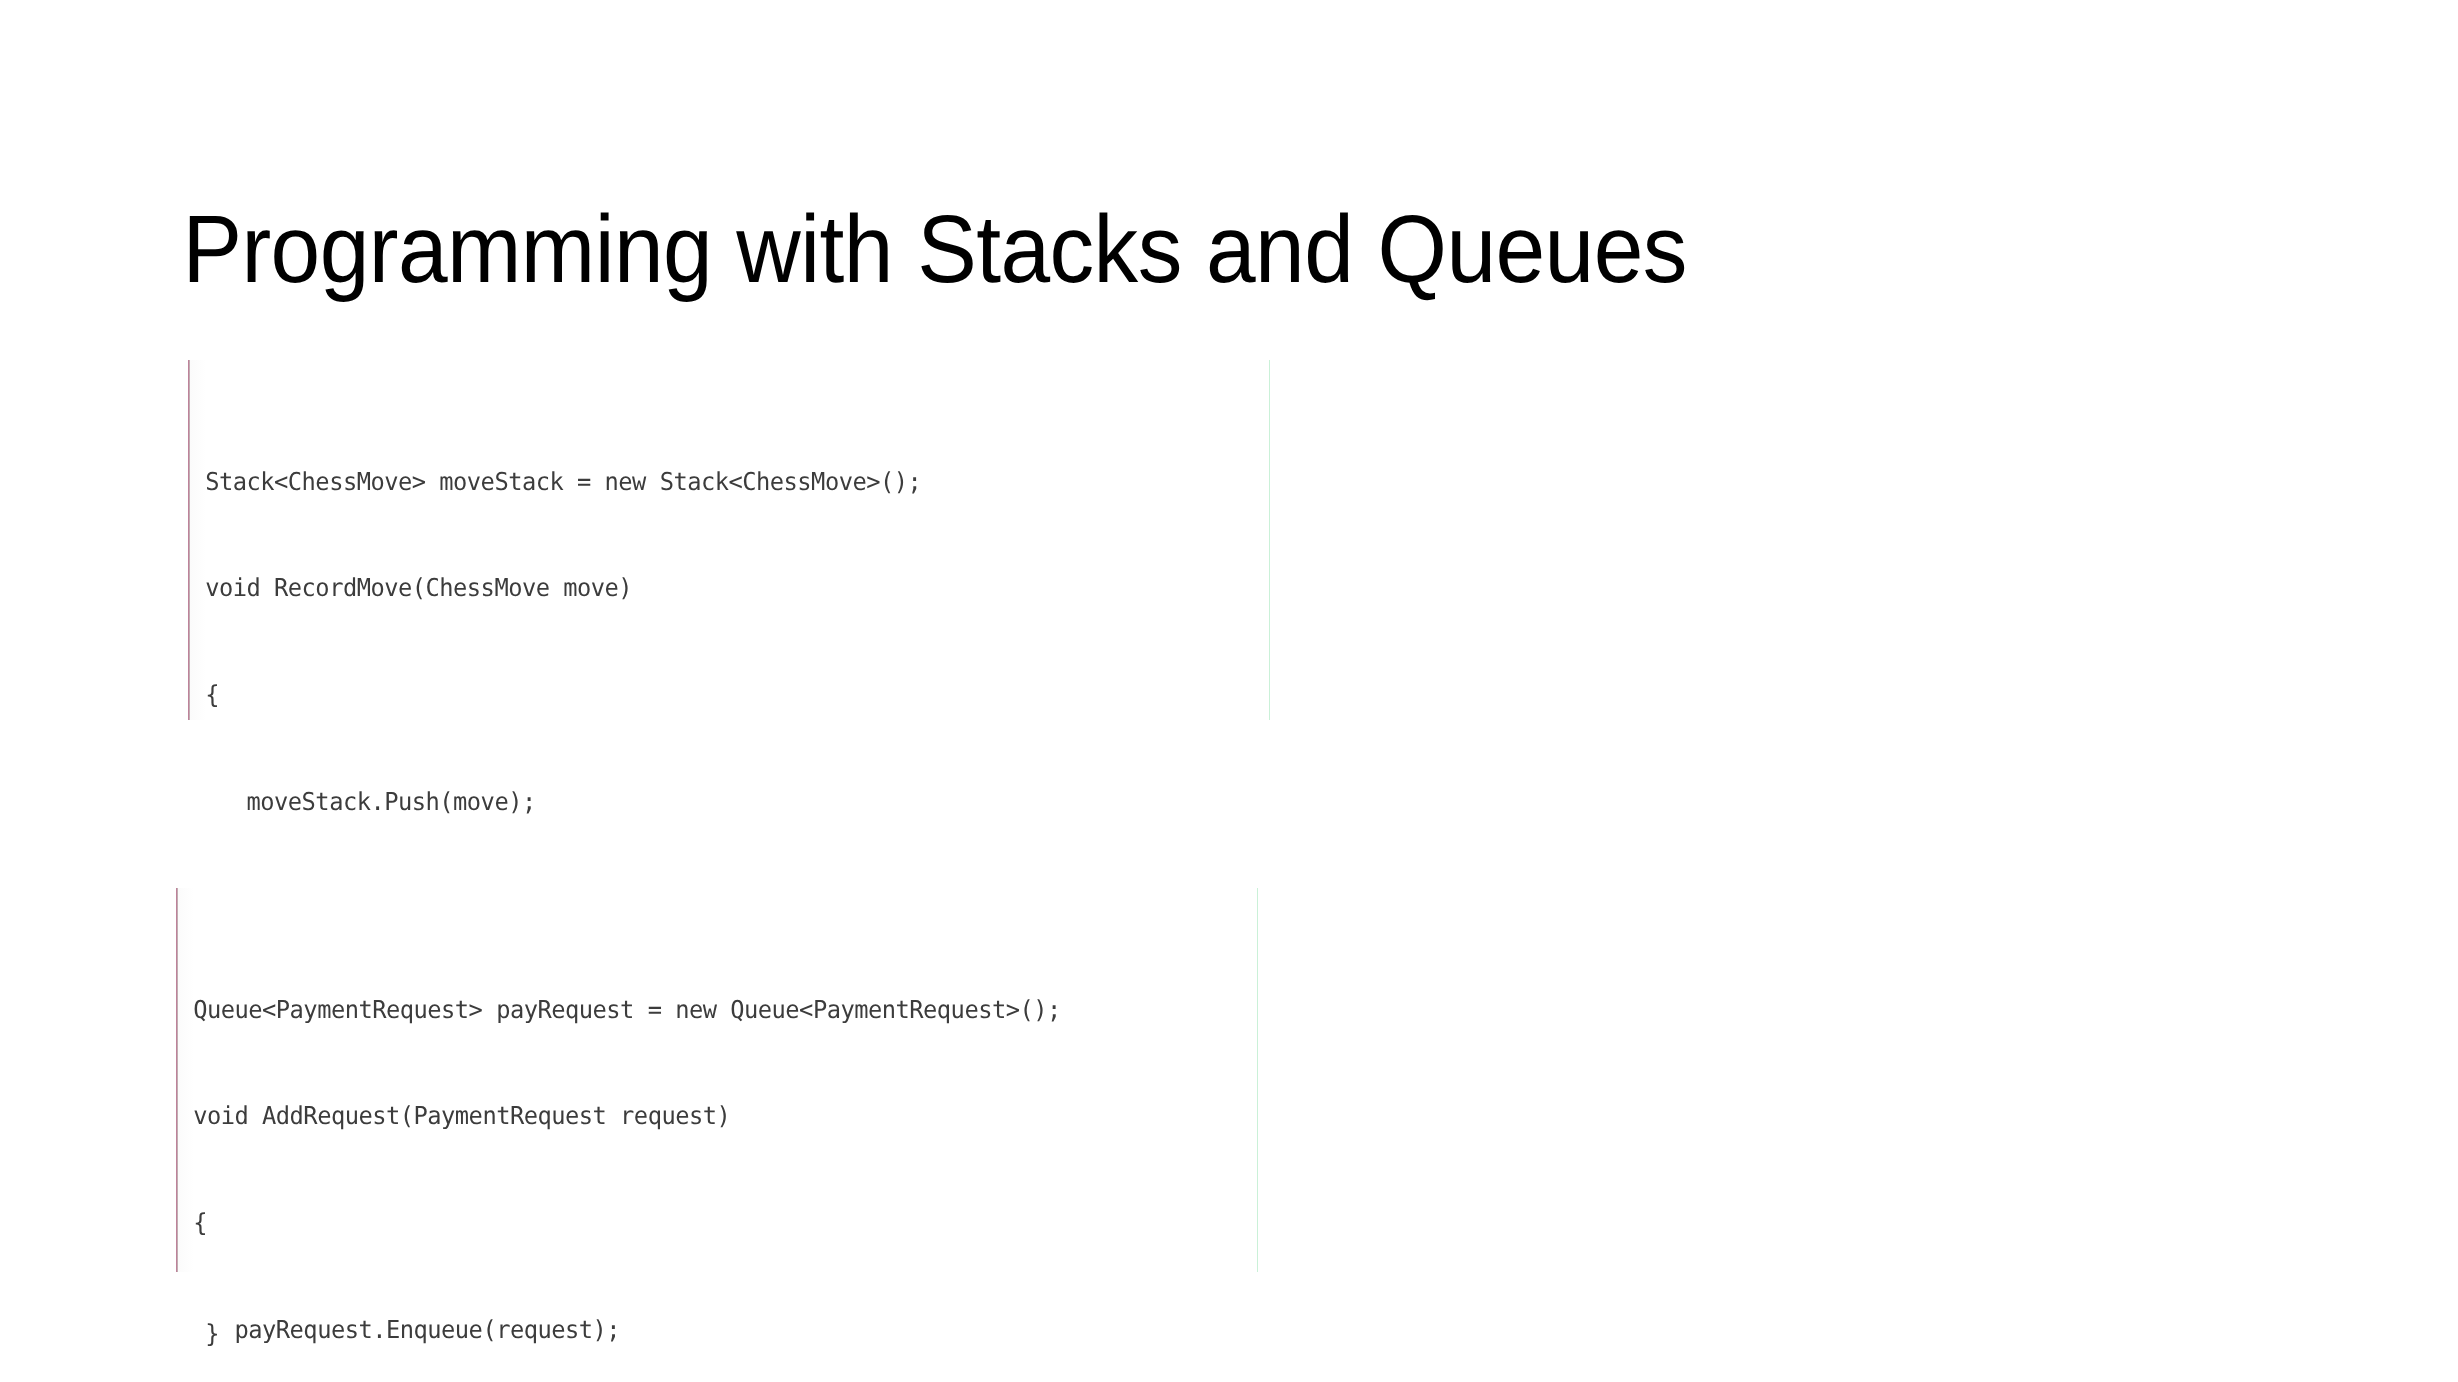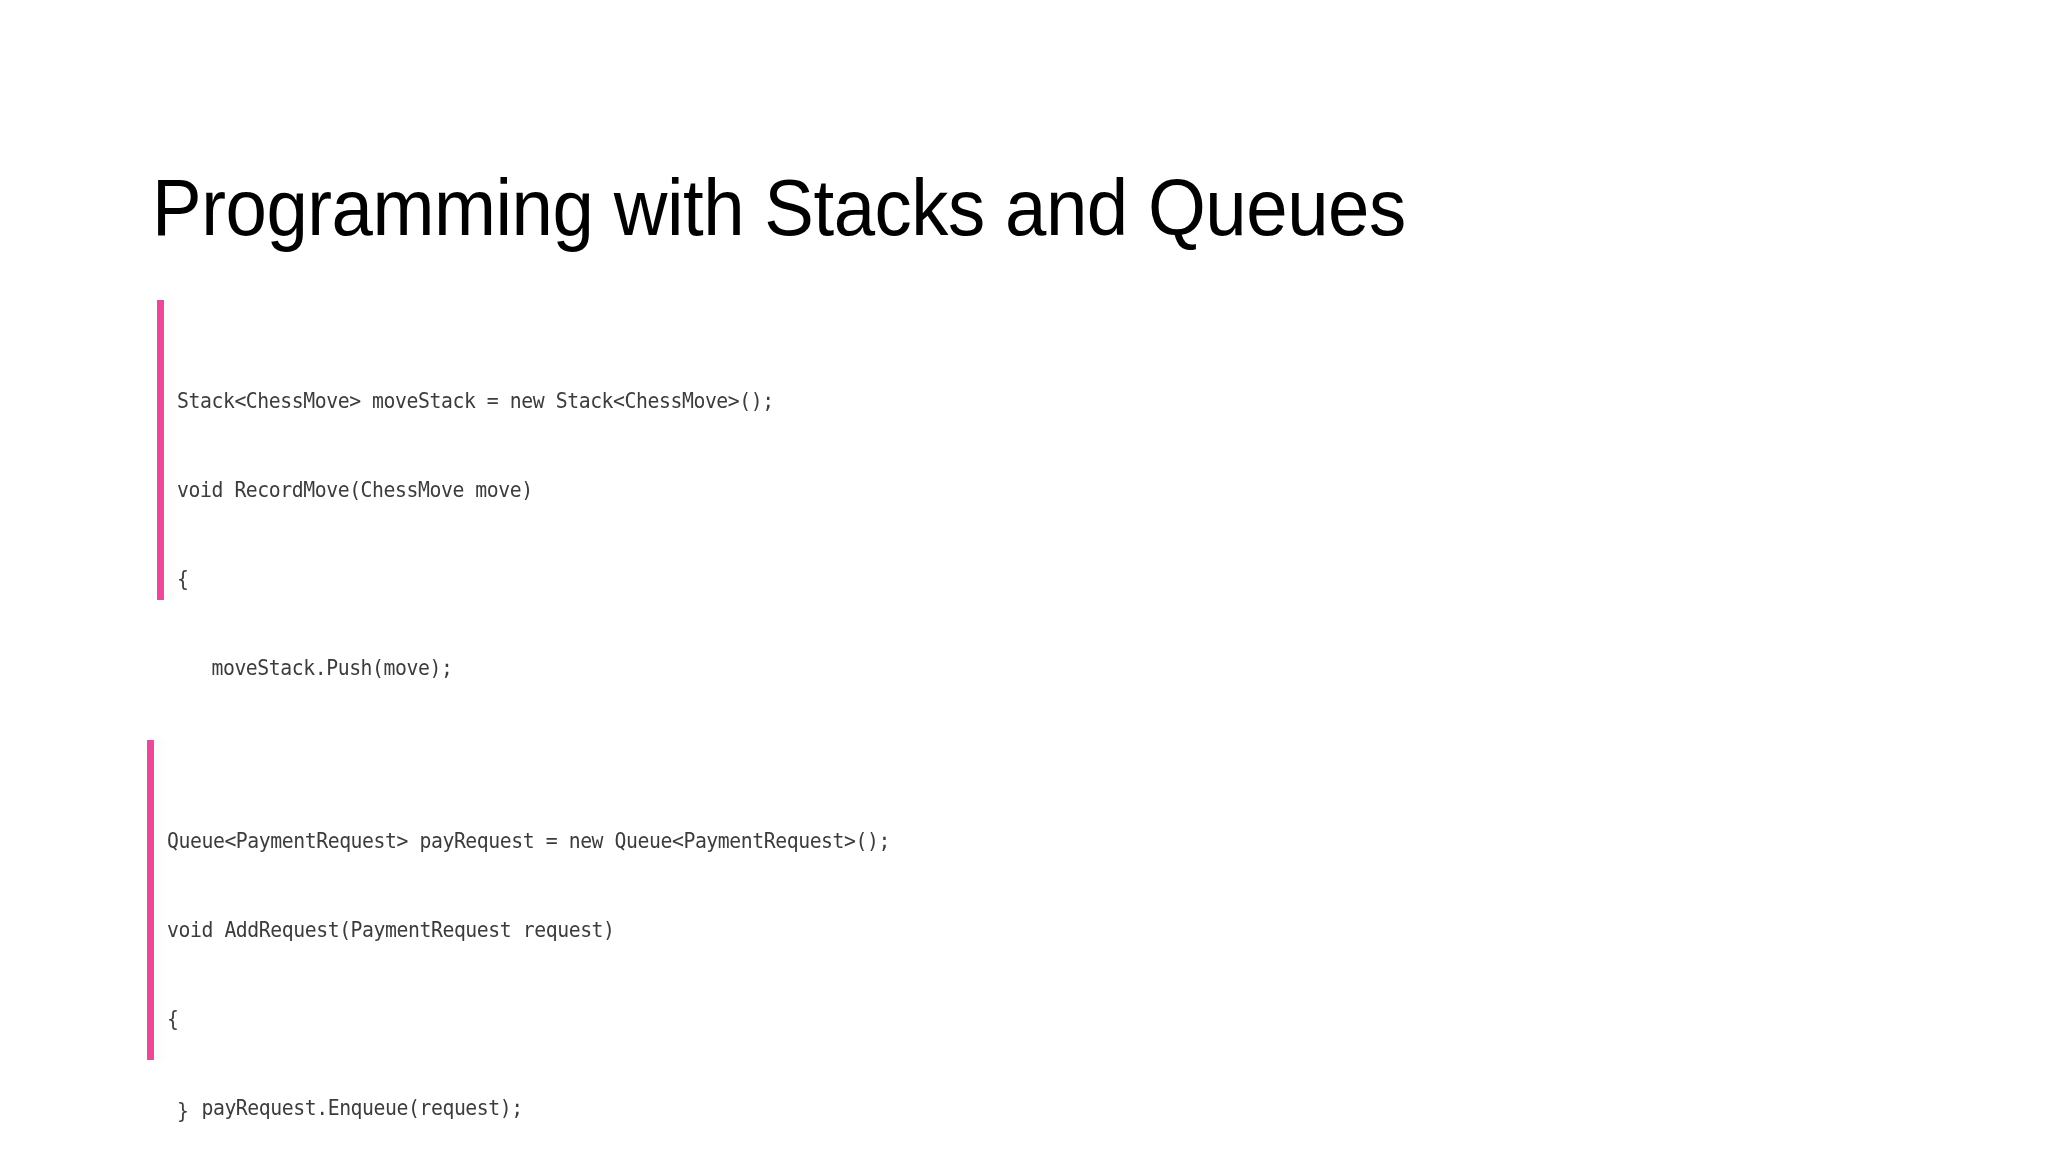--- a/index.html
+++ b/index.html
@@ -40,21 +40,21 @@
     transform: scaleX(0.93);
     transform-origin: left center;
     white-space: nowrap;
   }
 
   
   .code-figure {
     position: absolute;
     background: #22c55e;
     
-    border-left: 7px solid #ec4899;
+    border-left: 1px solid #ec4899;
   }
 
   #code-figure-stack {
     left: 157px;
     top: 300px;
     width: 900px;
     height: 300px;
   }
 
   #code-figure-queue {

